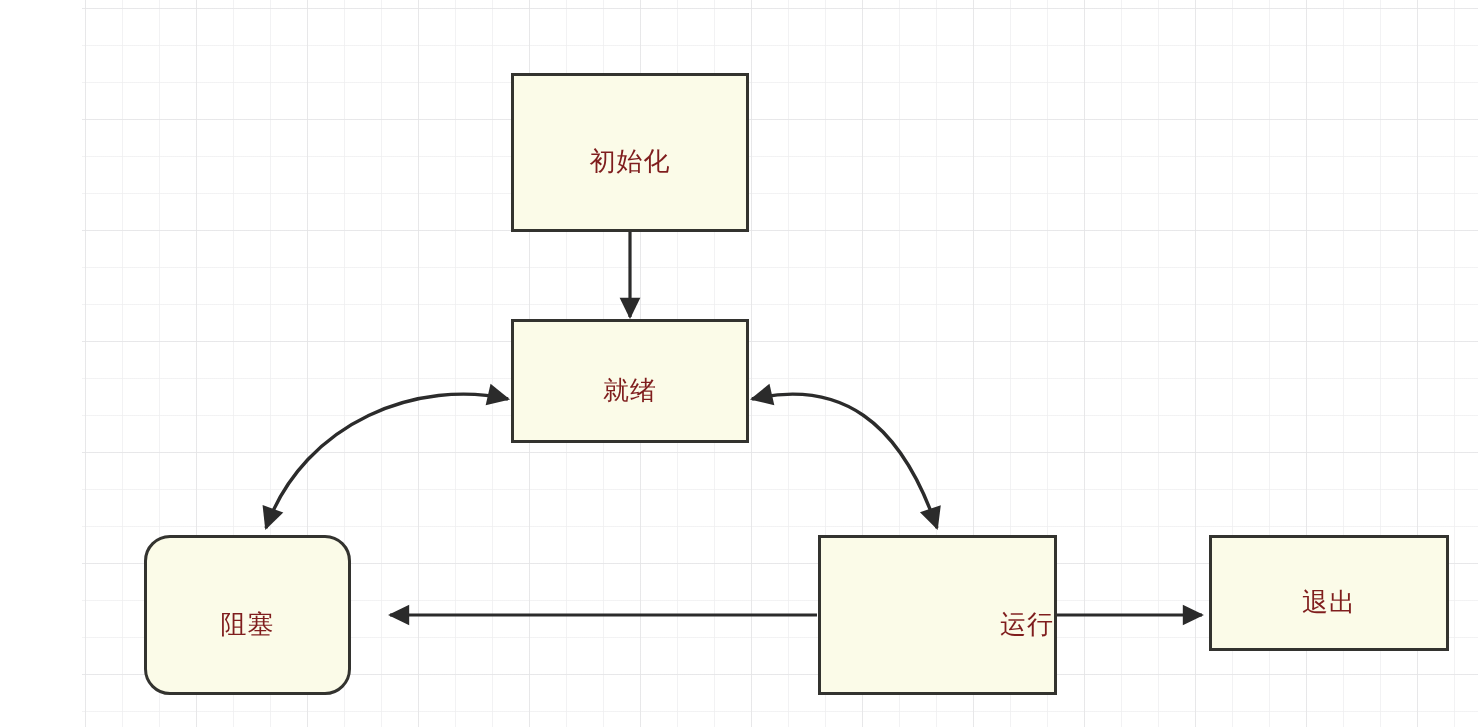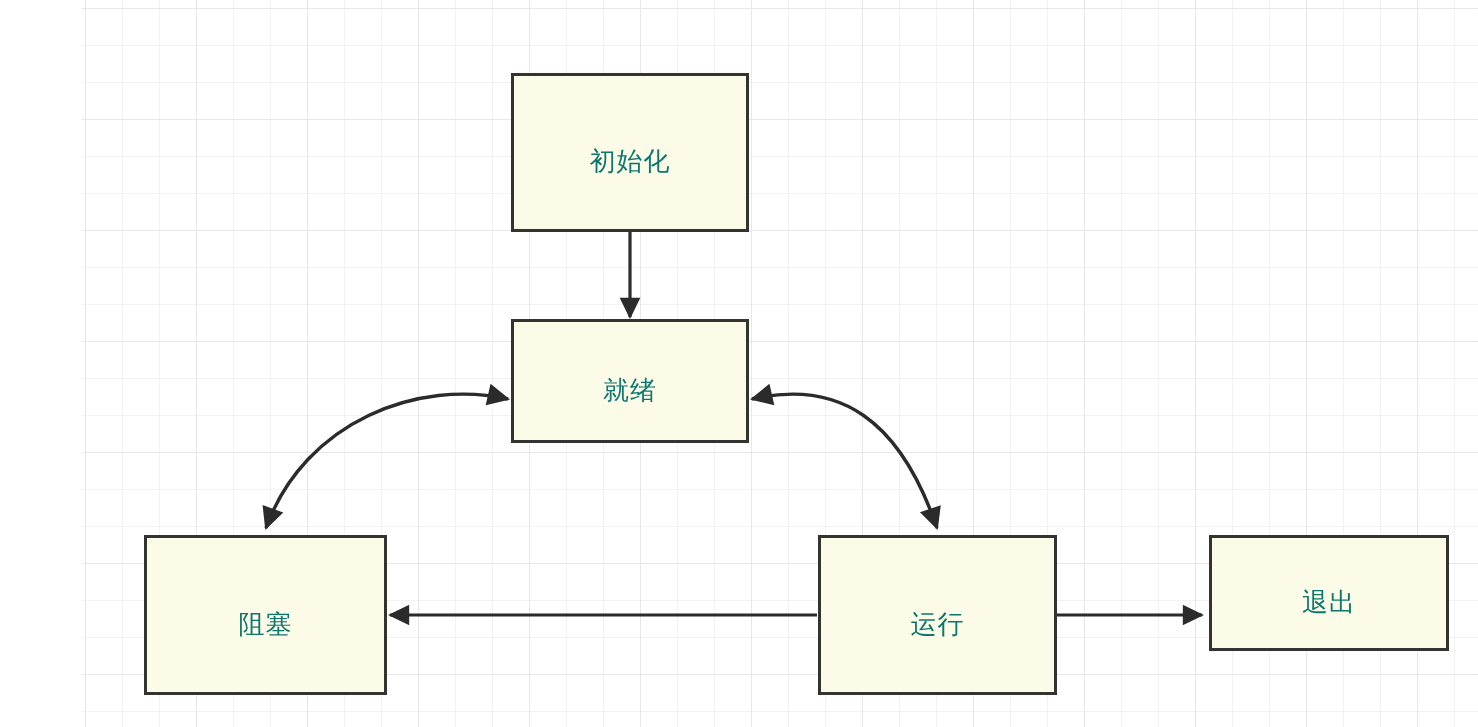--- a/index.html
+++ b/index.html
@@ -67,31 +67,31 @@
     background: #fbfbe8;
     border: 3px solid #33332f;
     display: flex;
     align-items: center;
     justify-content: center;
   }
   .node-label {
     font-family: "DejaVu Sans", "Liberation Sans", sans-serif;
     font-size: 26px;
     line-height: 1;
-    color: #0f766e;
+    color: #7f1d1d;
     letter-spacing: 1px;
     white-space: nowrap;
     user-select: none;
     margin-top: 17px;
   }
 
   #node-init    { left: 511px;  top: 73px;  width: 238px; height: 159px; }
   #node-ready   { left: 511px;  top: 319px; width: 238px; height: 124px; }
-  #node-blocked { left: 144px;  top: 535px; width: 243px; height: 160px; }
-  #node-running { left: 818px;  top: 535px; width: 239px; height: 160px; }
+  #node-blocked { left: 144px;  top: 535px; width: 207px; height: 160px; border-radius: 26px; }
+  #node-running { left: 818px;  top: 535px; width: 239px; height: 160px; justify-content: flex-end; }
   #node-exit    { left: 1209px; top: 535px; width: 240px; height: 116px; }
 </style>
 </head>
 <body>
 
 <div id="canvas">
 
   <div id="grid-background"></div>
   <div id="left-margin"></div>
 

